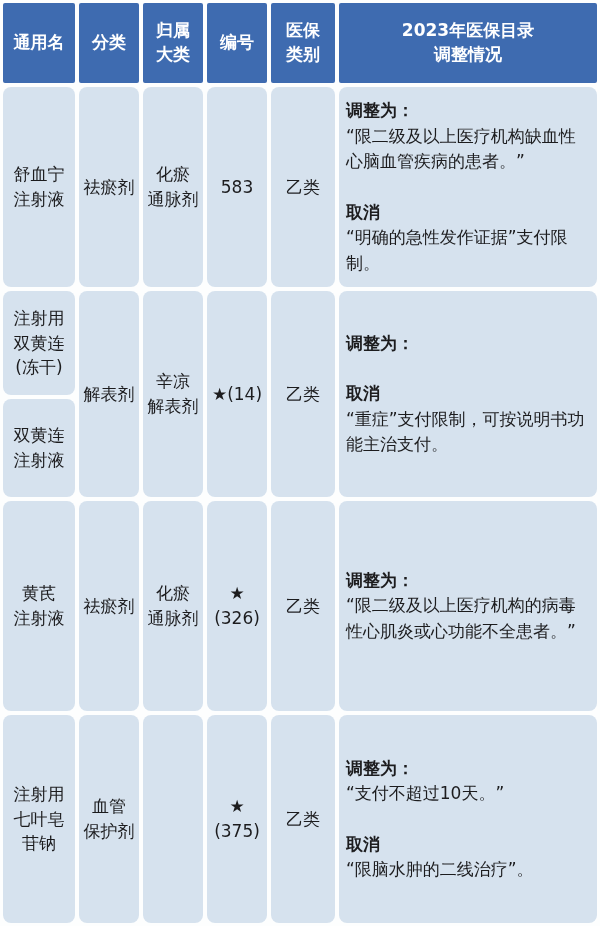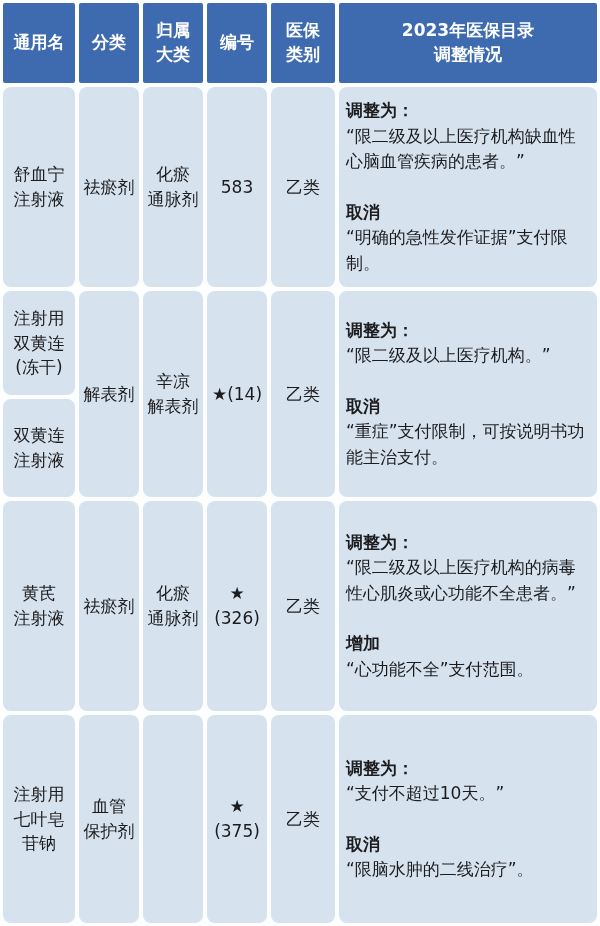--- a/index.html
+++ b/index.html
@@ -114,21 +114,20 @@
 注射液</div>
     </div>
     <div class="td">解表剂</div>
     <div class="td">辛凉
 解表剂</div>
     <div class="td">★(14)</div>
     <div class="td">乙类</div>
     <div class="td info">
       <span class="adj-block">
         <span class="adj-label">调整为：</span>
-        <span class="adj-text">“限二级及以上医疗机构。”</span>
       </span>
       <span class="adj-block">
         <span class="adj-label">取消</span>
         <span class="adj-text">“重症”支付限制，可按说明书功能主治支付。</span>
       </span>
     </div>
   </div>
 
   <div class="grid-row r3">
     <div class="td">黄芪
@@ -136,24 +135,20 @@
     <div class="td">祛瘀剂</div>
     <div class="td">化瘀
 通脉剂</div>
     <div class="td">★
 (326)</div>
     <div class="td">乙类</div>
     <div class="td info">
       <span class="adj-block">
         <span class="adj-label">调整为：</span>
         <span class="adj-text">“限二级及以上医疗机构的病毒性心肌炎或心功能不全患者。”</span>
-      </span>
-      <span class="adj-block">
-        <span class="adj-label">增加</span>
-        <span class="adj-text">“心功能不全”支付范围。</span>
       </span>
     </div>
   </div>
 
   <div class="grid-row r4">
     <div class="td">注射用
 七叶皂
 苷钠</div>
     <div class="td">血管
 保护剂</div>

